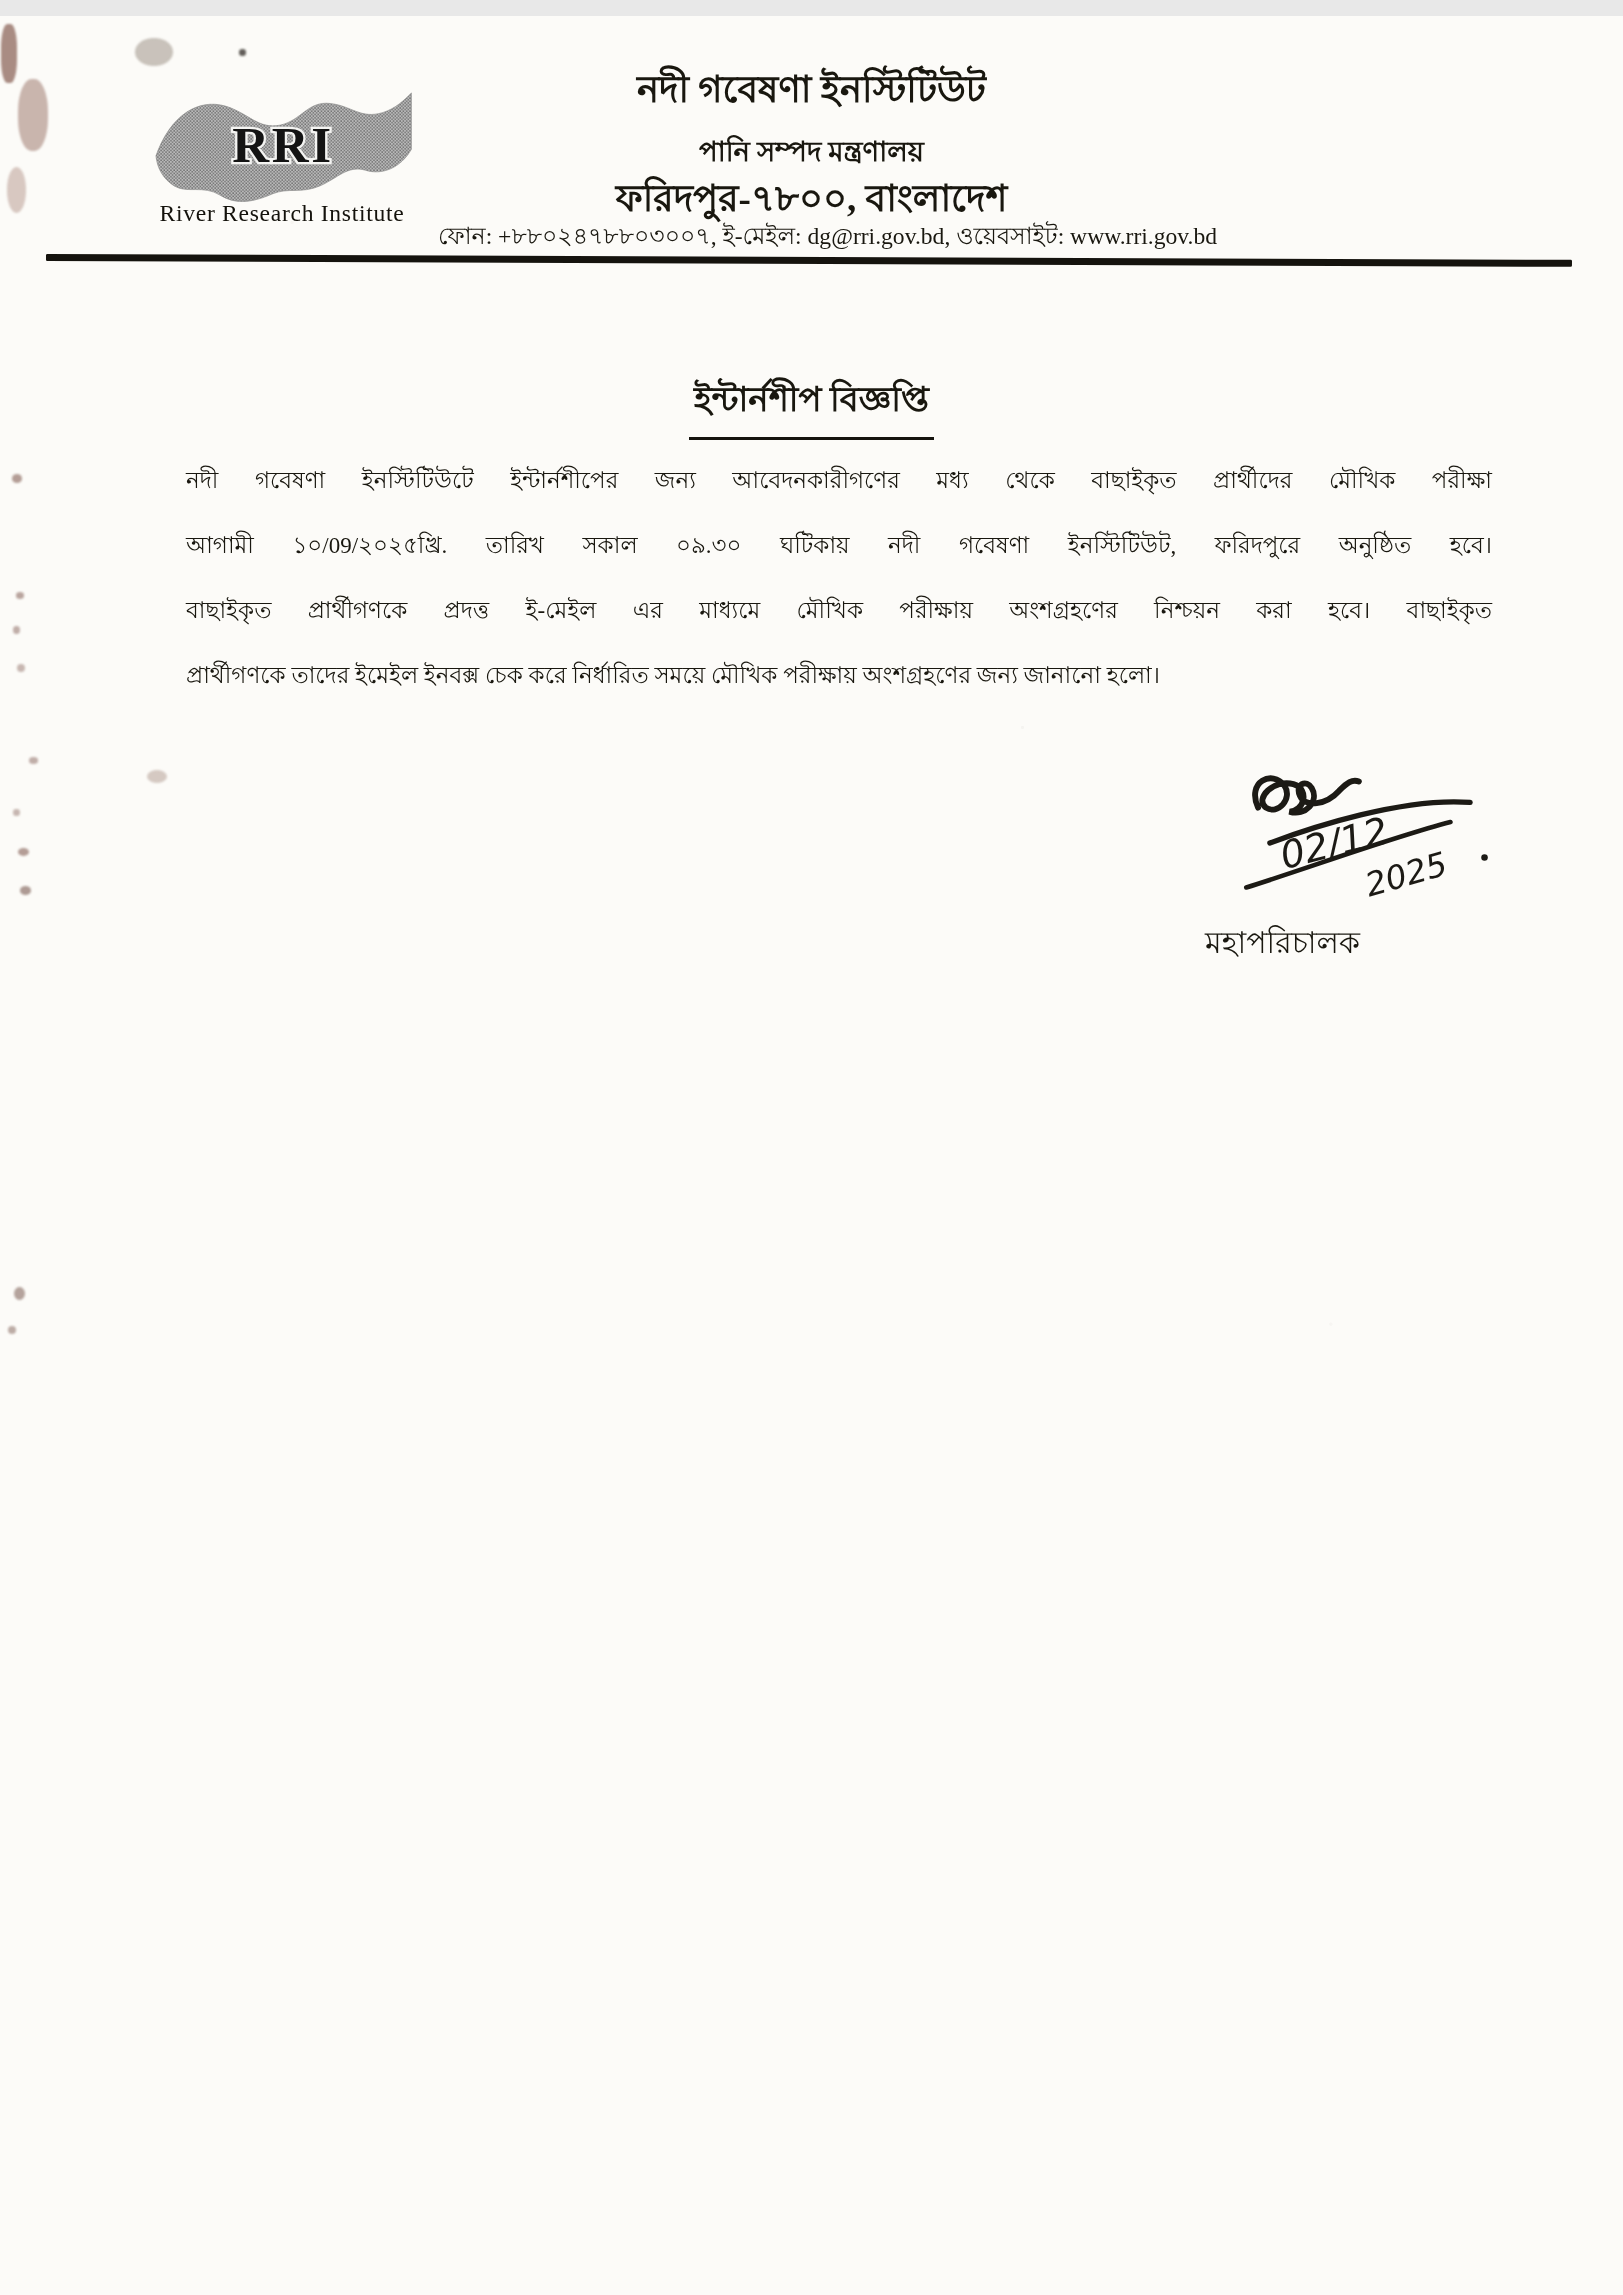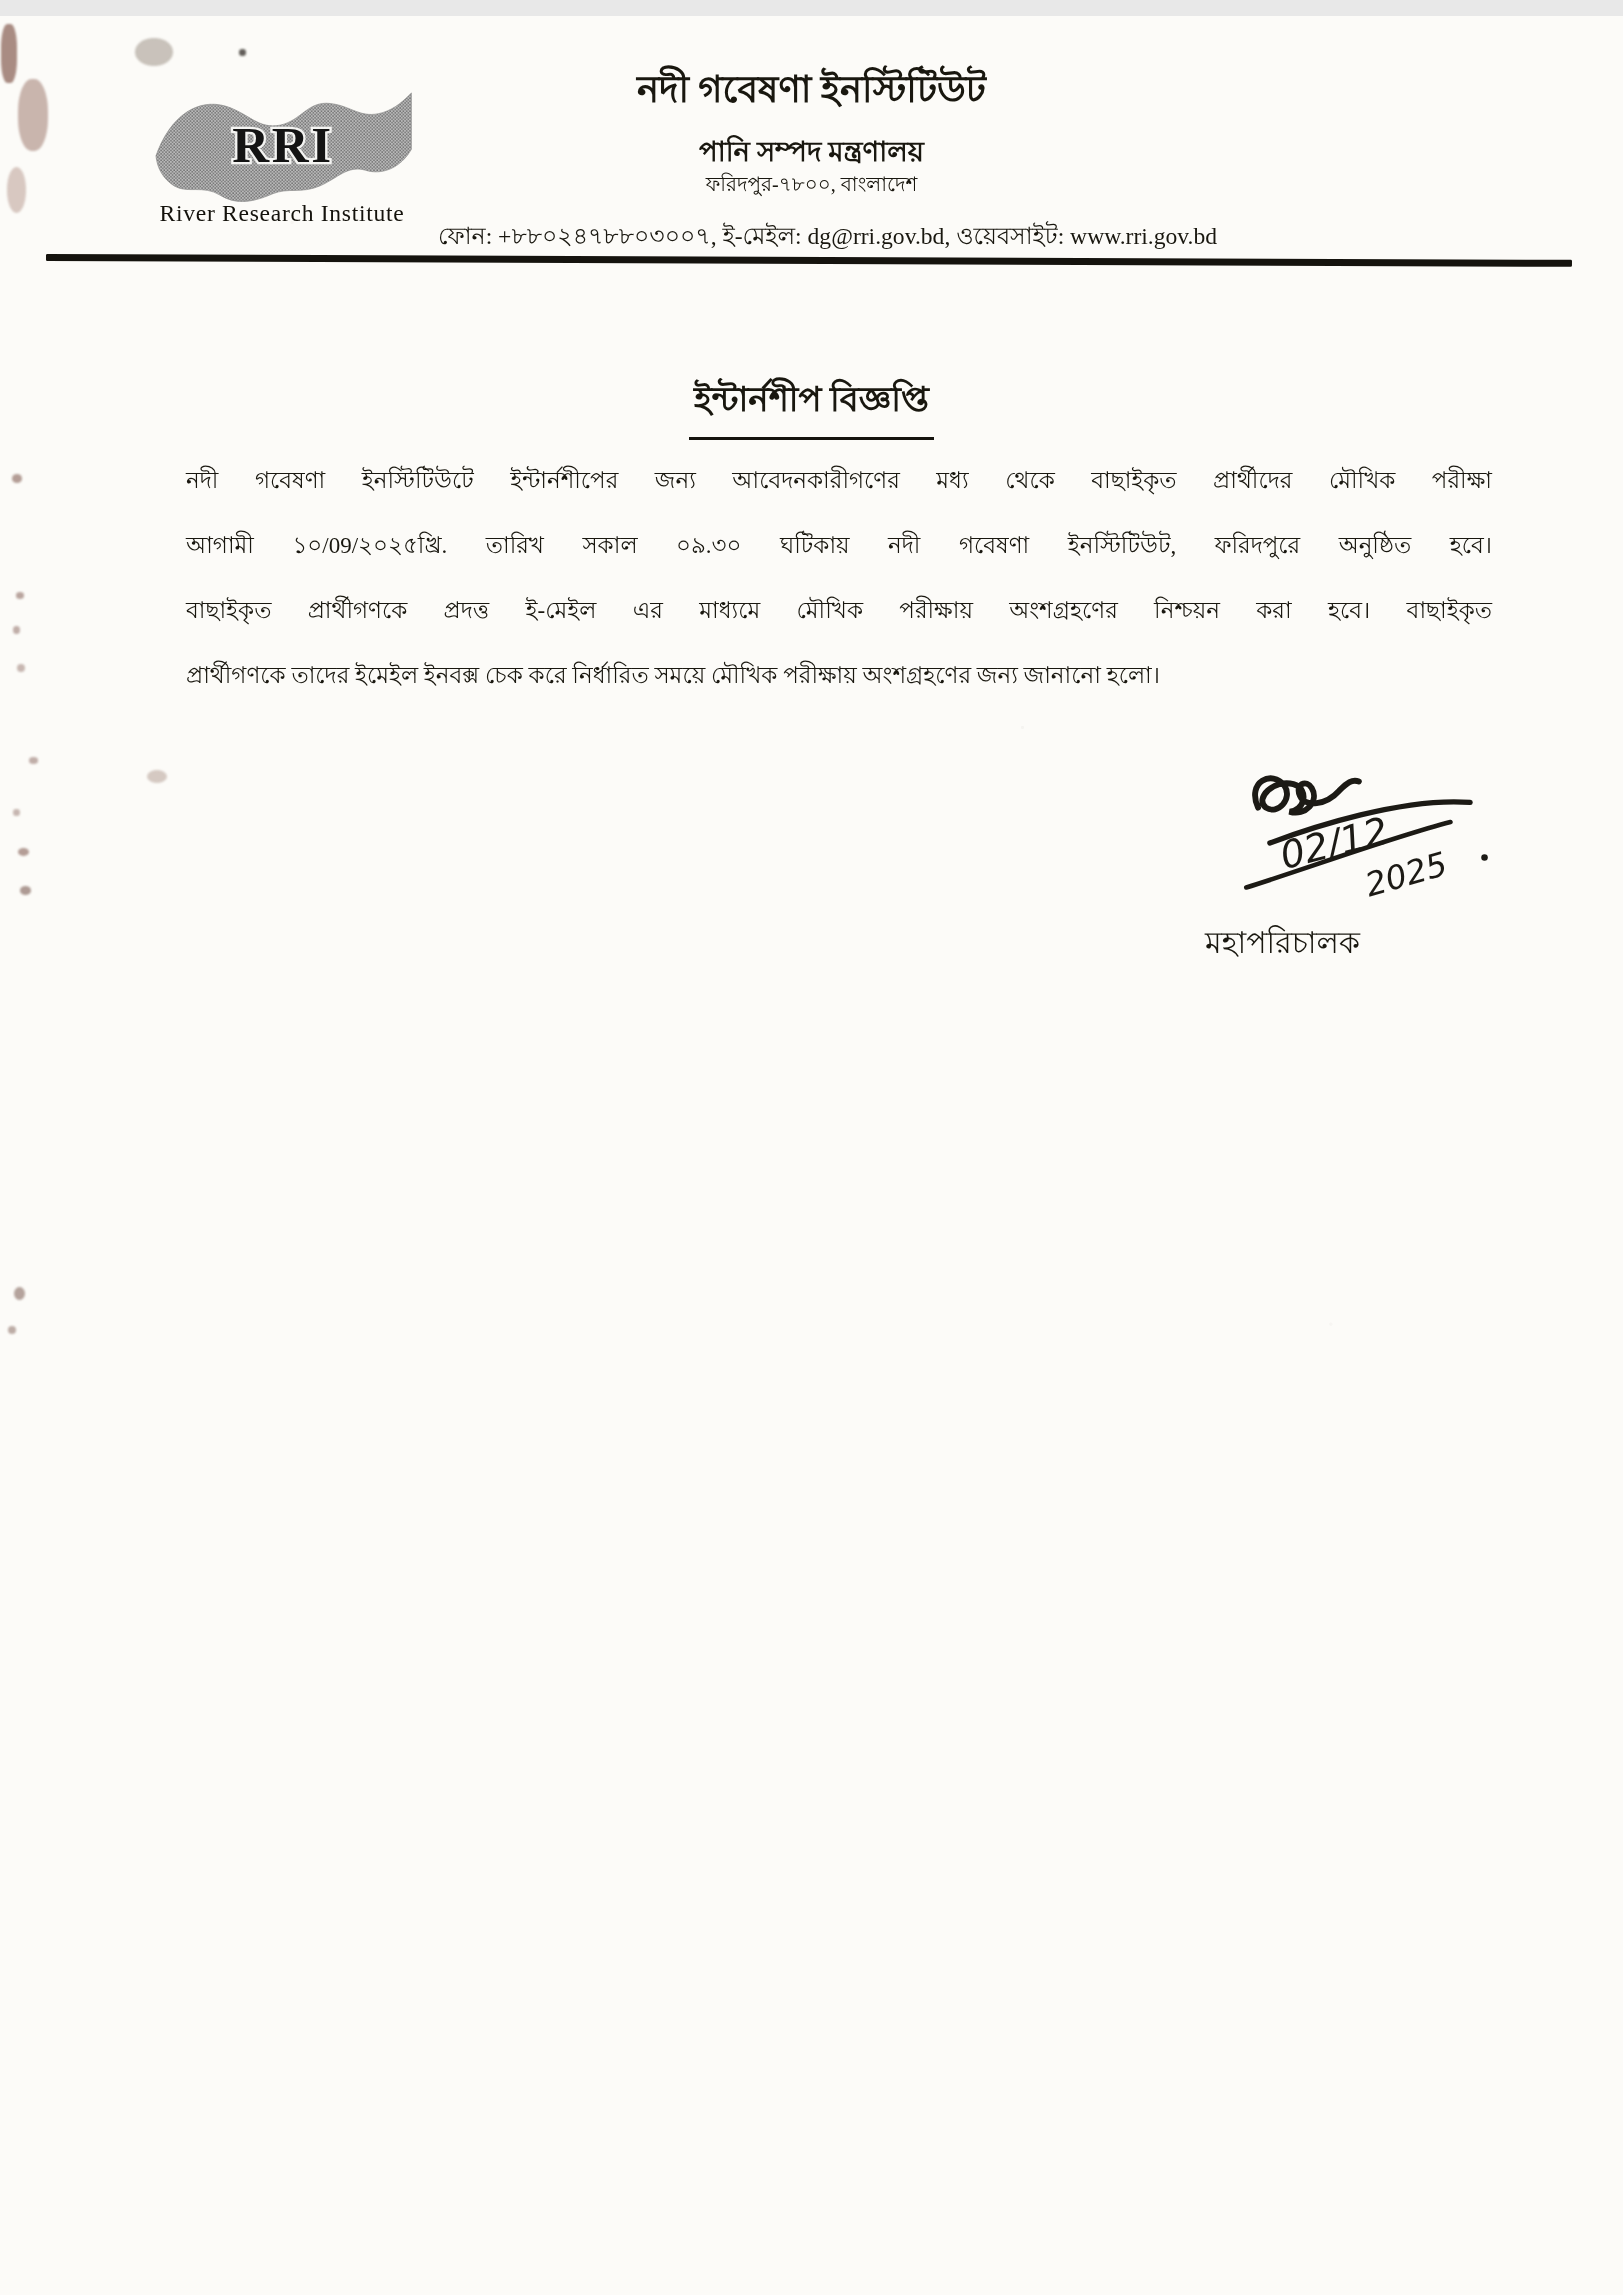--- a/index.html
+++ b/index.html
@@ -21,21 +21,21 @@
   
   .logo-wrap{position:absolute;left:152px;top:73px;width:262px;}
   .logo-caption{
     position:absolute;left:128px;top:184px;width:308px;
     text-align:center;font-family:"Liberation Serif","DejaVu Serif",serif;
     font-size:23.6px;letter-spacing:0.7px;color:#14120c;
   }
   .head-center{position:absolute;left:419px;top:0;width:785px;text-align:center;}
   .org-name{position:absolute;top:44px;left:0;width:100%;font-size:37px;font-weight:bold;}
   .ministry{position:absolute;top:115px;left:0;width:100%;font-size:27.5px;font-weight:bold;}
-  .address{position:absolute;top:153px;left:0;width:100%;font-size:20px;font-weight:normal;}
+  .address{position:absolute;top:153px;left:0;width:100%;font-size:37px;font-weight:bold;}
   .contact{position:absolute;left:16px;top:202px;width:1623px;text-align:center;font-size:23.6px;}
   .rule{
     position:absolute;left:46px;top:238px;width:1526px;height:6.5px;
     background:#15130e;transform:rotate(0.22deg);transform-origin:left center;
     border-radius:1.3px;
   }
 
   
   .notice-title-wrap{position:absolute;left:0;top:357px;width:1623px;text-align:center;}
   .notice-title{

